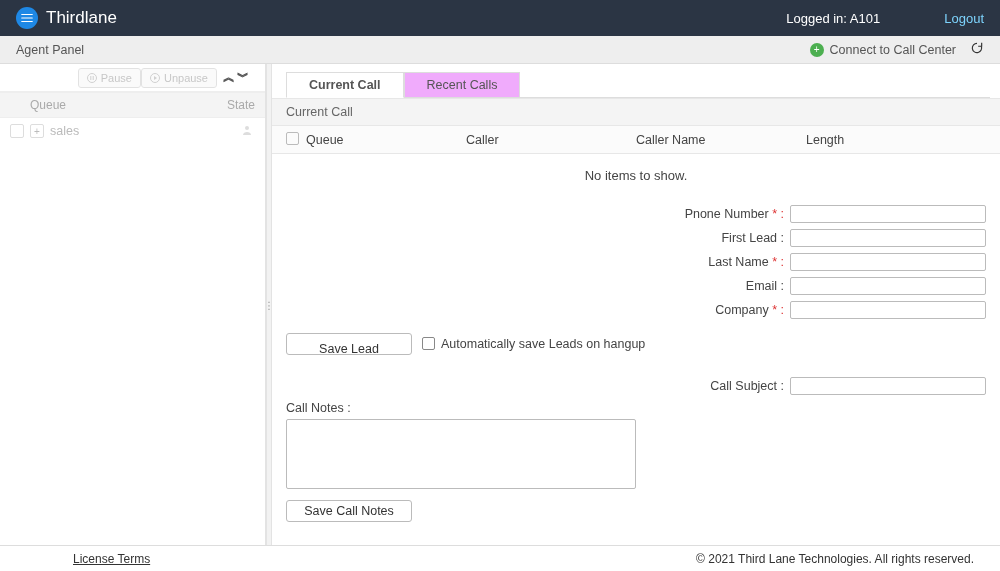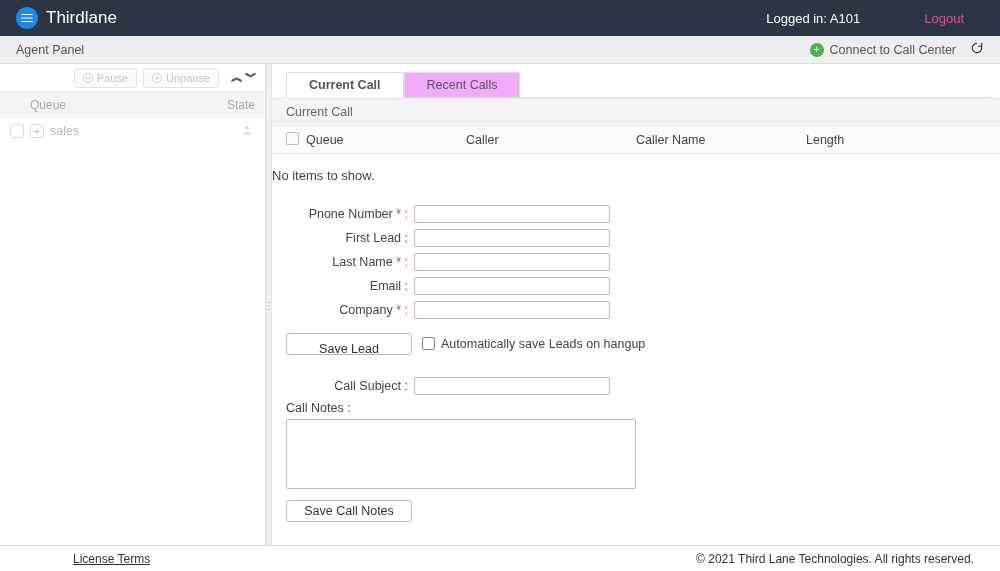--- a/index.html
+++ b/index.html
@@ -5,33 +5,33 @@
   * { box-sizing: border-box; margin: 0; padding: 0; }
   html, body { width: 1000px; height: 571px; font-family: Arial, Helvetica, sans-serif; font-size: 13px; color: #333; background: #fff; overflow: hidden; }
 
   
   .topbar { height: 36px; background: #2b3544; color: #fff; display: flex; align-items: center; padding: 0 16px; }
   .logo-circle { width: 22px; height: 22px; border-radius: 50%; background: #1e88e5; display: flex; align-items: center; justify-content: center; margin-right: 8px; }
   .logo-circle svg { width: 14px; height: 14px; }
   .brand { font-size: 17px; font-weight: 400; }
   .topbar .spacer { flex: 1; }
   .logged-in { font-size: 13px; margin-right: 64px; }
-  .logout { color: #ec4899; font-size: 13px; margin-right: 20px; cursor: pointer; }
+  .logout { color: #7dd3fc; font-size: 13px; cursor: pointer; }
 
   
   .subbar { height: 28px; background: #eeeeee; border-bottom: 1px solid #ddd; display: flex; align-items: center; padding: 0 16px; font-size: 12.5px; color: #555; }
   .subbar .spacer { flex: 1; }
   .connect { display: flex; align-items: center; gap: 6px; cursor: pointer; }
   .plus-circle { width: 14px; height: 14px; border-radius: 50%; background: #4caf50; color: #fff; display: flex; align-items: center; justify-content: center; font-size: 10px; line-height: 1; }
   .refresh { margin-left: 14px; cursor: pointer; }
 
   
   .workarea { display: flex; height: calc(571px - 36px - 28px - 26px); }
   .sidebar { width: 266px; border-right: 1px solid #e3e3e3; background: #fff; position: relative; }
-  .sidebar-toolbar { height: 28px; display: flex; align-items: center; justify-content: flex-end; gap: 6px; padding: 0 8px; border-bottom: 1px solid #eee; }
+  .sidebar-toolbar { height: 28px; display: flex; align-items: center; justify-content: flex-end; padding: 0 16px; border-bottom: 1px solid #eee; }
   .pill-btn { height: 20px; border: 1px solid #ccc; background: #f7f7f7; color: #999; border-radius: 3px; padding: 0 8px; font-size: 11px; display: flex; align-items: center; gap: 4px; cursor: default; opacity: 0.55; }
   .expcol { display: flex; gap: 2px; margin-left: 6px; color: #555; font-size: 12px; }
   .expcol span { cursor: pointer; }
 
   .side-head { height: 26px; background: #f4f4f4; border-top: 1px solid #eee; border-bottom: 1px solid #eee; display: flex; align-items: center; padding: 0 10px; font-size: 12px; color: #aaa; }
   .side-head .hcol1 { flex: 0 0 20px; }
   .side-head .hcol-queue { flex: 1; }
   .side-head .hcol-state { flex: 0 0 50px; text-align: right; }
 
   .side-row { height: 26px; display: flex; align-items: center; padding: 0 10px; color: #bbb; font-size: 12.5px; }
@@ -55,24 +55,24 @@
   .panel-title { height: 28px; background: #f4f4f4; border: 1px solid #e7e7e7; border-left: none; border-right: none; font-size: 12.5px; color: #666; display: flex; align-items: center; padding: 0 14px; margin-top:0; }
 
   .grid-head { height: 28px; background: #fbfbfb; border-bottom: 1px solid #e7e7e7; display: flex; align-items: center; padding: 0 14px; font-size: 12.5px; color: #444; }
   .gh-chk { width: 20px; }
   .gh-chk .box { width: 13px; height: 13px; border:1px solid #bbb; border-radius:2px; display:inline-block; }
   .gh-queue { flex: 0 0 160px; }
   .gh-caller { flex: 0 0 170px; }
   .gh-cname { flex: 0 0 170px; }
   .gh-len   { flex: 0 0 100px; }
 
-  .empty { padding: 14px 0; font-size: 13px; color: #444; }
+  .empty { text-align: center; padding: 14px 0; font-size: 13px; color: #444; }
 
   .form { padding: 6px 14px 10px 14px; }
-  .frow { display: flex; align-items: center; height: 22px; margin-bottom: 2px; }
+  .frow { display: flex; align-items: center; height: 22px; margin-bottom: 2px; justify-content: flex-end; }
   .flabel { width: 128px; text-align: right; padding-right: 6px; font-size: 12.5px; color: #444; }
   .req { color: #d33; }
   .finput { height: 18px; width: 196px; border: 1px solid #bbb; border-radius: 2px; padding: 0 4px; font-size: 12px; background:#fff; }
 
   .lead-row { display:flex; align-items:center; margin-top: 12px; margin-bottom: 20px; gap: 10px; padding-left: 0; }
   .btn { height: 22px; border: 1px solid #bbb; background: #fff; border-radius: 3px; padding: 0 22px; font-size: 12.5px; color: #333; cursor: pointer; }
   .chkwrap { display:flex; gap:6px; font-size:12.5px; color:#444; }
   .chkbox { width:13px; height:13px; border:1px solid #888; border-radius:2px; display:inline-block; }
 
   .notes-label { font-size: 12.5px; color:#444; margin: 4px 0 4px 0; }

